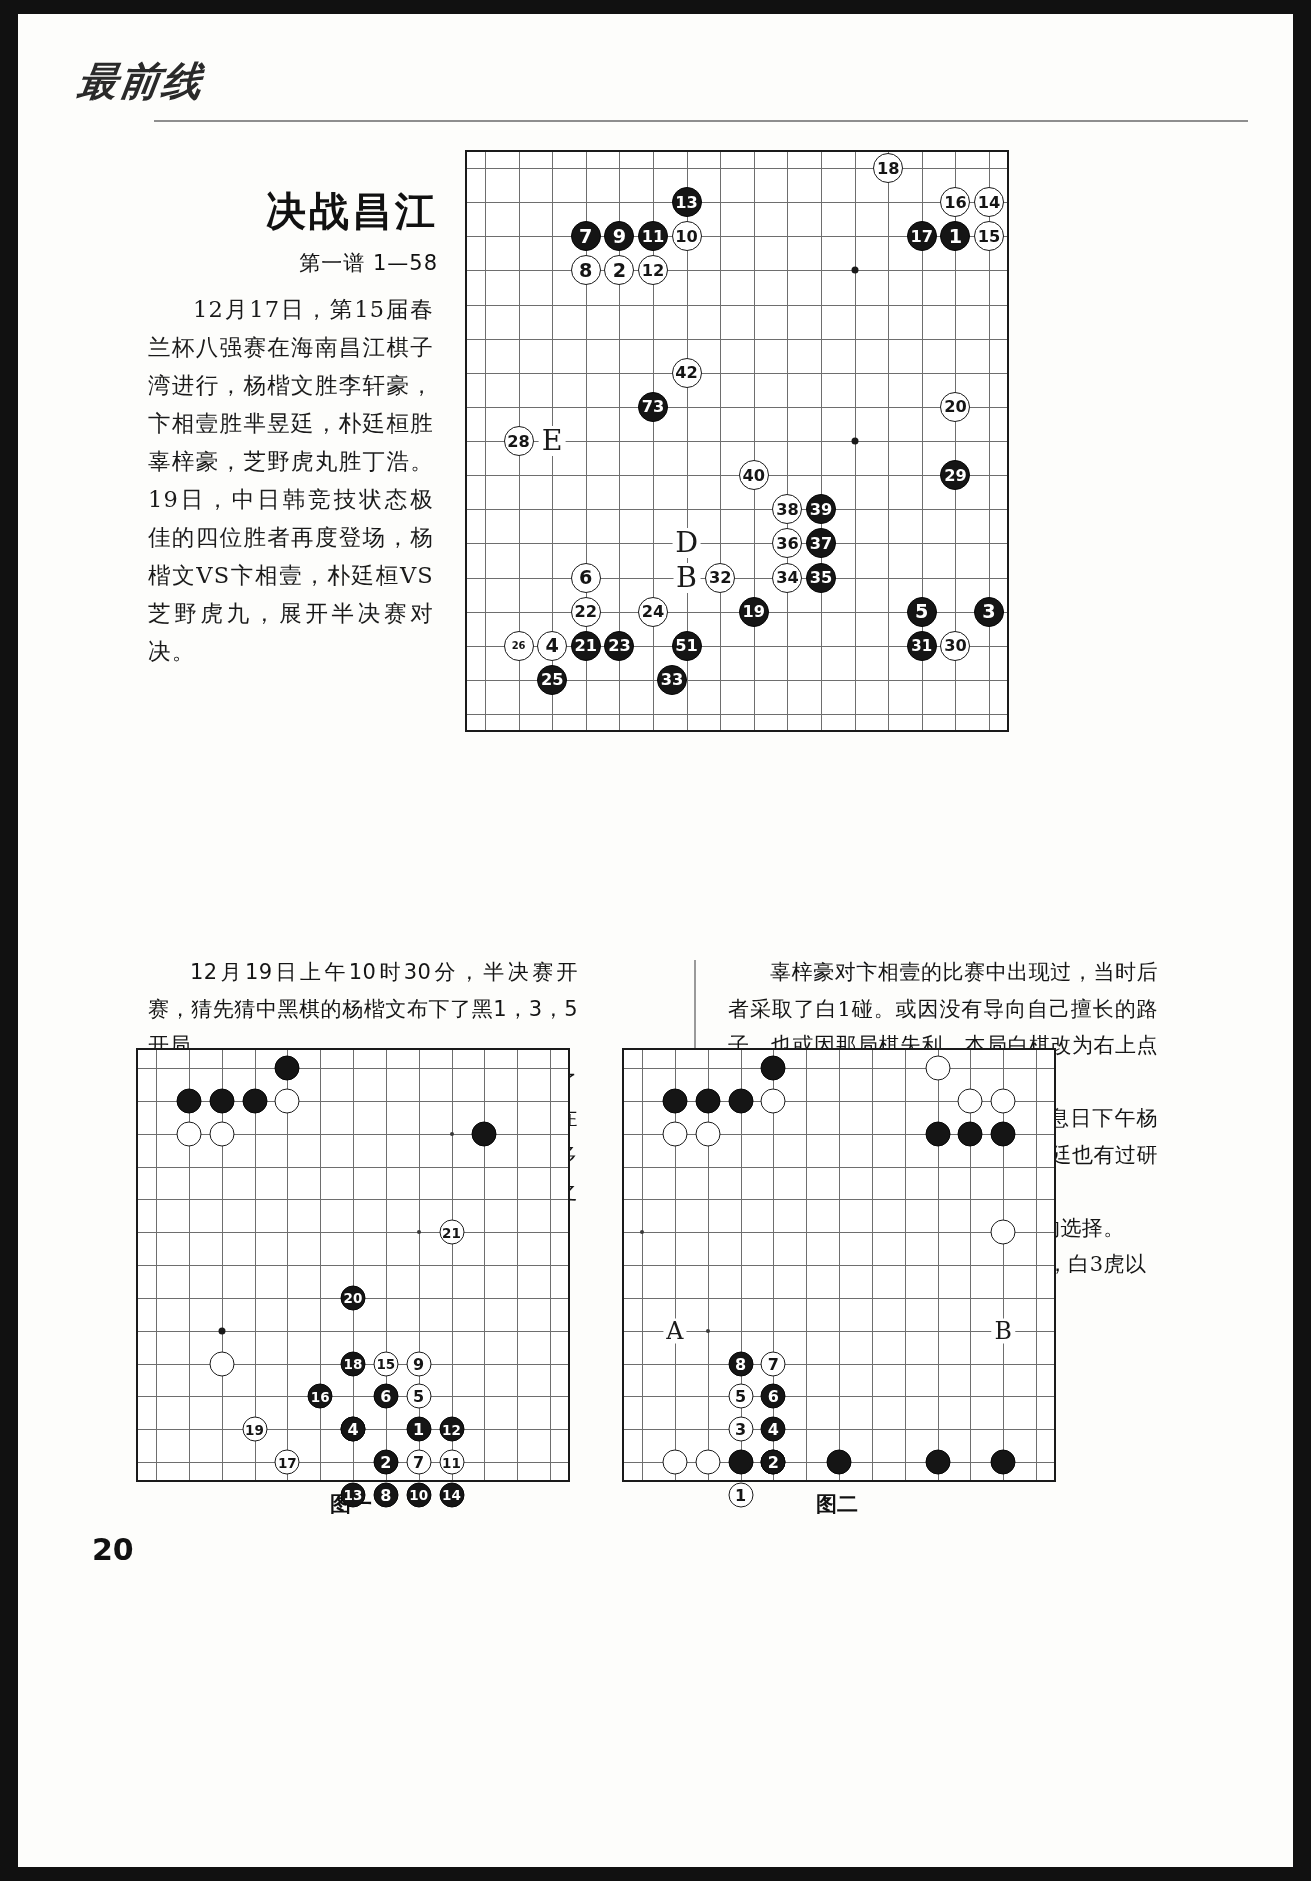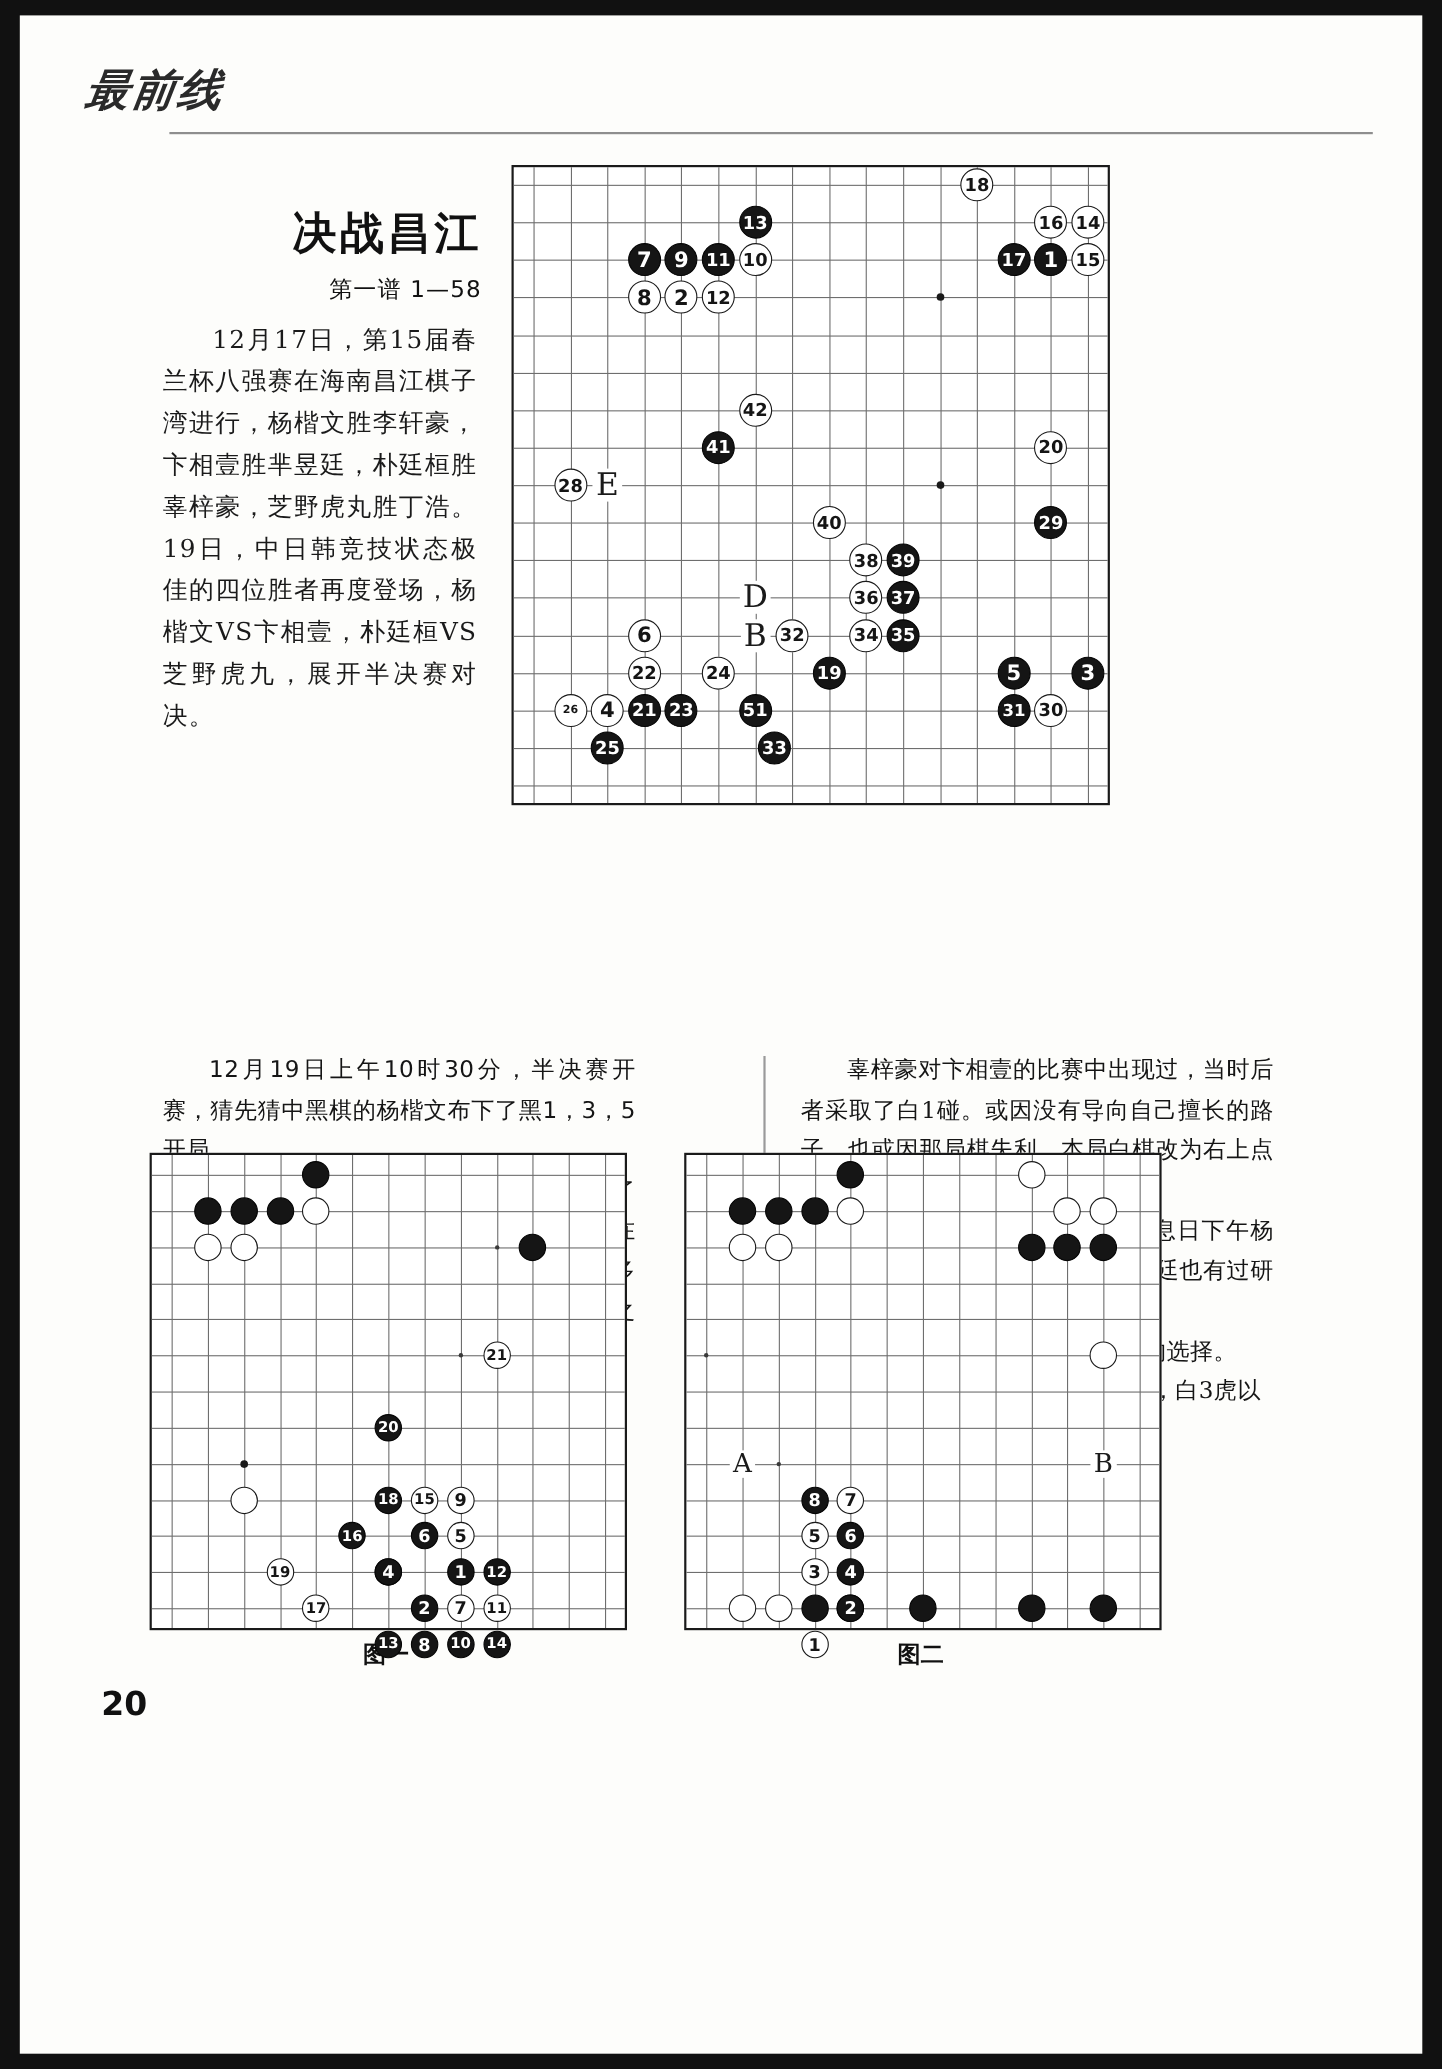--- a/index.html
+++ b/index.html
@@ -139,29 +139,29 @@
       <div class="stone b" style="left: 152.4px; top: 493.75px; width: 30px; height: 30px; font-size: 16.2px; z-index: 11;">23</div>
       <div class="stone w" style="left: 186px; top: 459.625px; width: 30px; height: 30px; font-size: 16.2px; z-index: 10;">24</div>
       <div class="stone b" style="left: 85.2px; top: 527.875px; width: 30px; height: 30px; font-size: 16.2px; z-index: 11;">25</div>
       <div class="stone w" style="left: 51.6px; top: 493.75px; width: 30px; height: 30px; font-size: 10px; z-index: 10;">26</div>
       <div class="stone b" style="left: 219.6px; top: 493.75px; width: 30px; height: 30px; font-size: 16.2px; z-index: 11;">51</div>
       <div class="stone w" style="left: 51.6px; top: 289px; width: 30px; height: 30px; font-size: 16.2px; z-index: 10;">28</div>
       <div class="stone b" style="left: 488.4px; top: 323.125px; width: 30px; height: 30px; font-size: 16.2px; z-index: 11;">29</div>
       <div class="stone w" style="left: 488.4px; top: 493.75px; width: 30px; height: 30px; font-size: 16.2px; z-index: 10;">30</div>
       <div class="stone b" style="left: 454.8px; top: 493.75px; width: 30px; height: 30px; font-size: 15px; z-index: 11;">31</div>
       <div class="stone w" style="left: 253.2px; top: 425.5px; width: 30px; height: 30px; font-size: 16.2px; z-index: 10;">32</div>
-      <div class="stone b" style="left: 237px; top: 527.875px; width: 30px; height: 30px; font-size: 16.2px; z-index: 11;">33</div>
+      <div class="stone b" style="left: 205px; top: 527.875px; width: 30px; height: 30px; font-size: 16.2px; z-index: 11;">33</div>
       <div class="stone w" style="left: 320.4px; top: 425.5px; width: 30px; height: 30px; font-size: 16.2px; z-index: 10;">34</div>
       <div class="stone b" style="left: 354px; top: 425.5px; width: 30px; height: 30px; font-size: 16.2px; z-index: 11;">35</div>
       <div class="stone w" style="left: 320.4px; top: 391.375px; width: 30px; height: 30px; font-size: 16.2px; z-index: 10;">36</div>
       <div class="stone b" style="left: 354px; top: 391.375px; width: 30px; height: 30px; font-size: 16.2px; z-index: 11;">37</div>
       <div class="stone w" style="left: 320.4px; top: 357.25px; width: 30px; height: 30px; font-size: 16.2px; z-index: 10;">38</div>
       <div class="stone b" style="left: 354px; top: 357.25px; width: 30px; height: 30px; font-size: 16.2px; z-index: 11;">39</div>
       <div class="stone w" style="left: 286.8px; top: 323.125px; width: 30px; height: 30px; font-size: 16.2px; z-index: 10;">40</div>
-      <div class="stone b" style="left: 186px; top: 254.875px; width: 30px; height: 30px; font-size: 16.2px; z-index: 11;">41</div>
+      <div class="stone b" style="left: 186px; top: 254.875px; width: 30px; height: 30px; font-size: 16.2px; z-index: 11;">73</div>
       <div class="stone w" style="left: 219.6px; top: 220.75px; width: 30px; height: 30px; font-size: 16.2px; z-index: 10;">42</div>
     </div>
 
   <div id="cols">
     <div id="coldiv"></div>
     <div class="col" id="colL">
       <p>12月19日上午10时30分，半决赛开赛，猜先猜中黑棋的杨楷文布下了黑1，3，5开局。</p>
       <p>17日午后半决赛抽签后，杨楷文进行了一系列的备战。仅就本布局而言，涉及到白在左下各种守角，右上点角以及右下侵分等诸多变化。白6单关守角以及14点角也在研究之列。</p>
       <p class="figcap"><span class="lbl">图一</span><span>黑布局在不久前的围甲联赛季后赛</span></p>
     </div>

